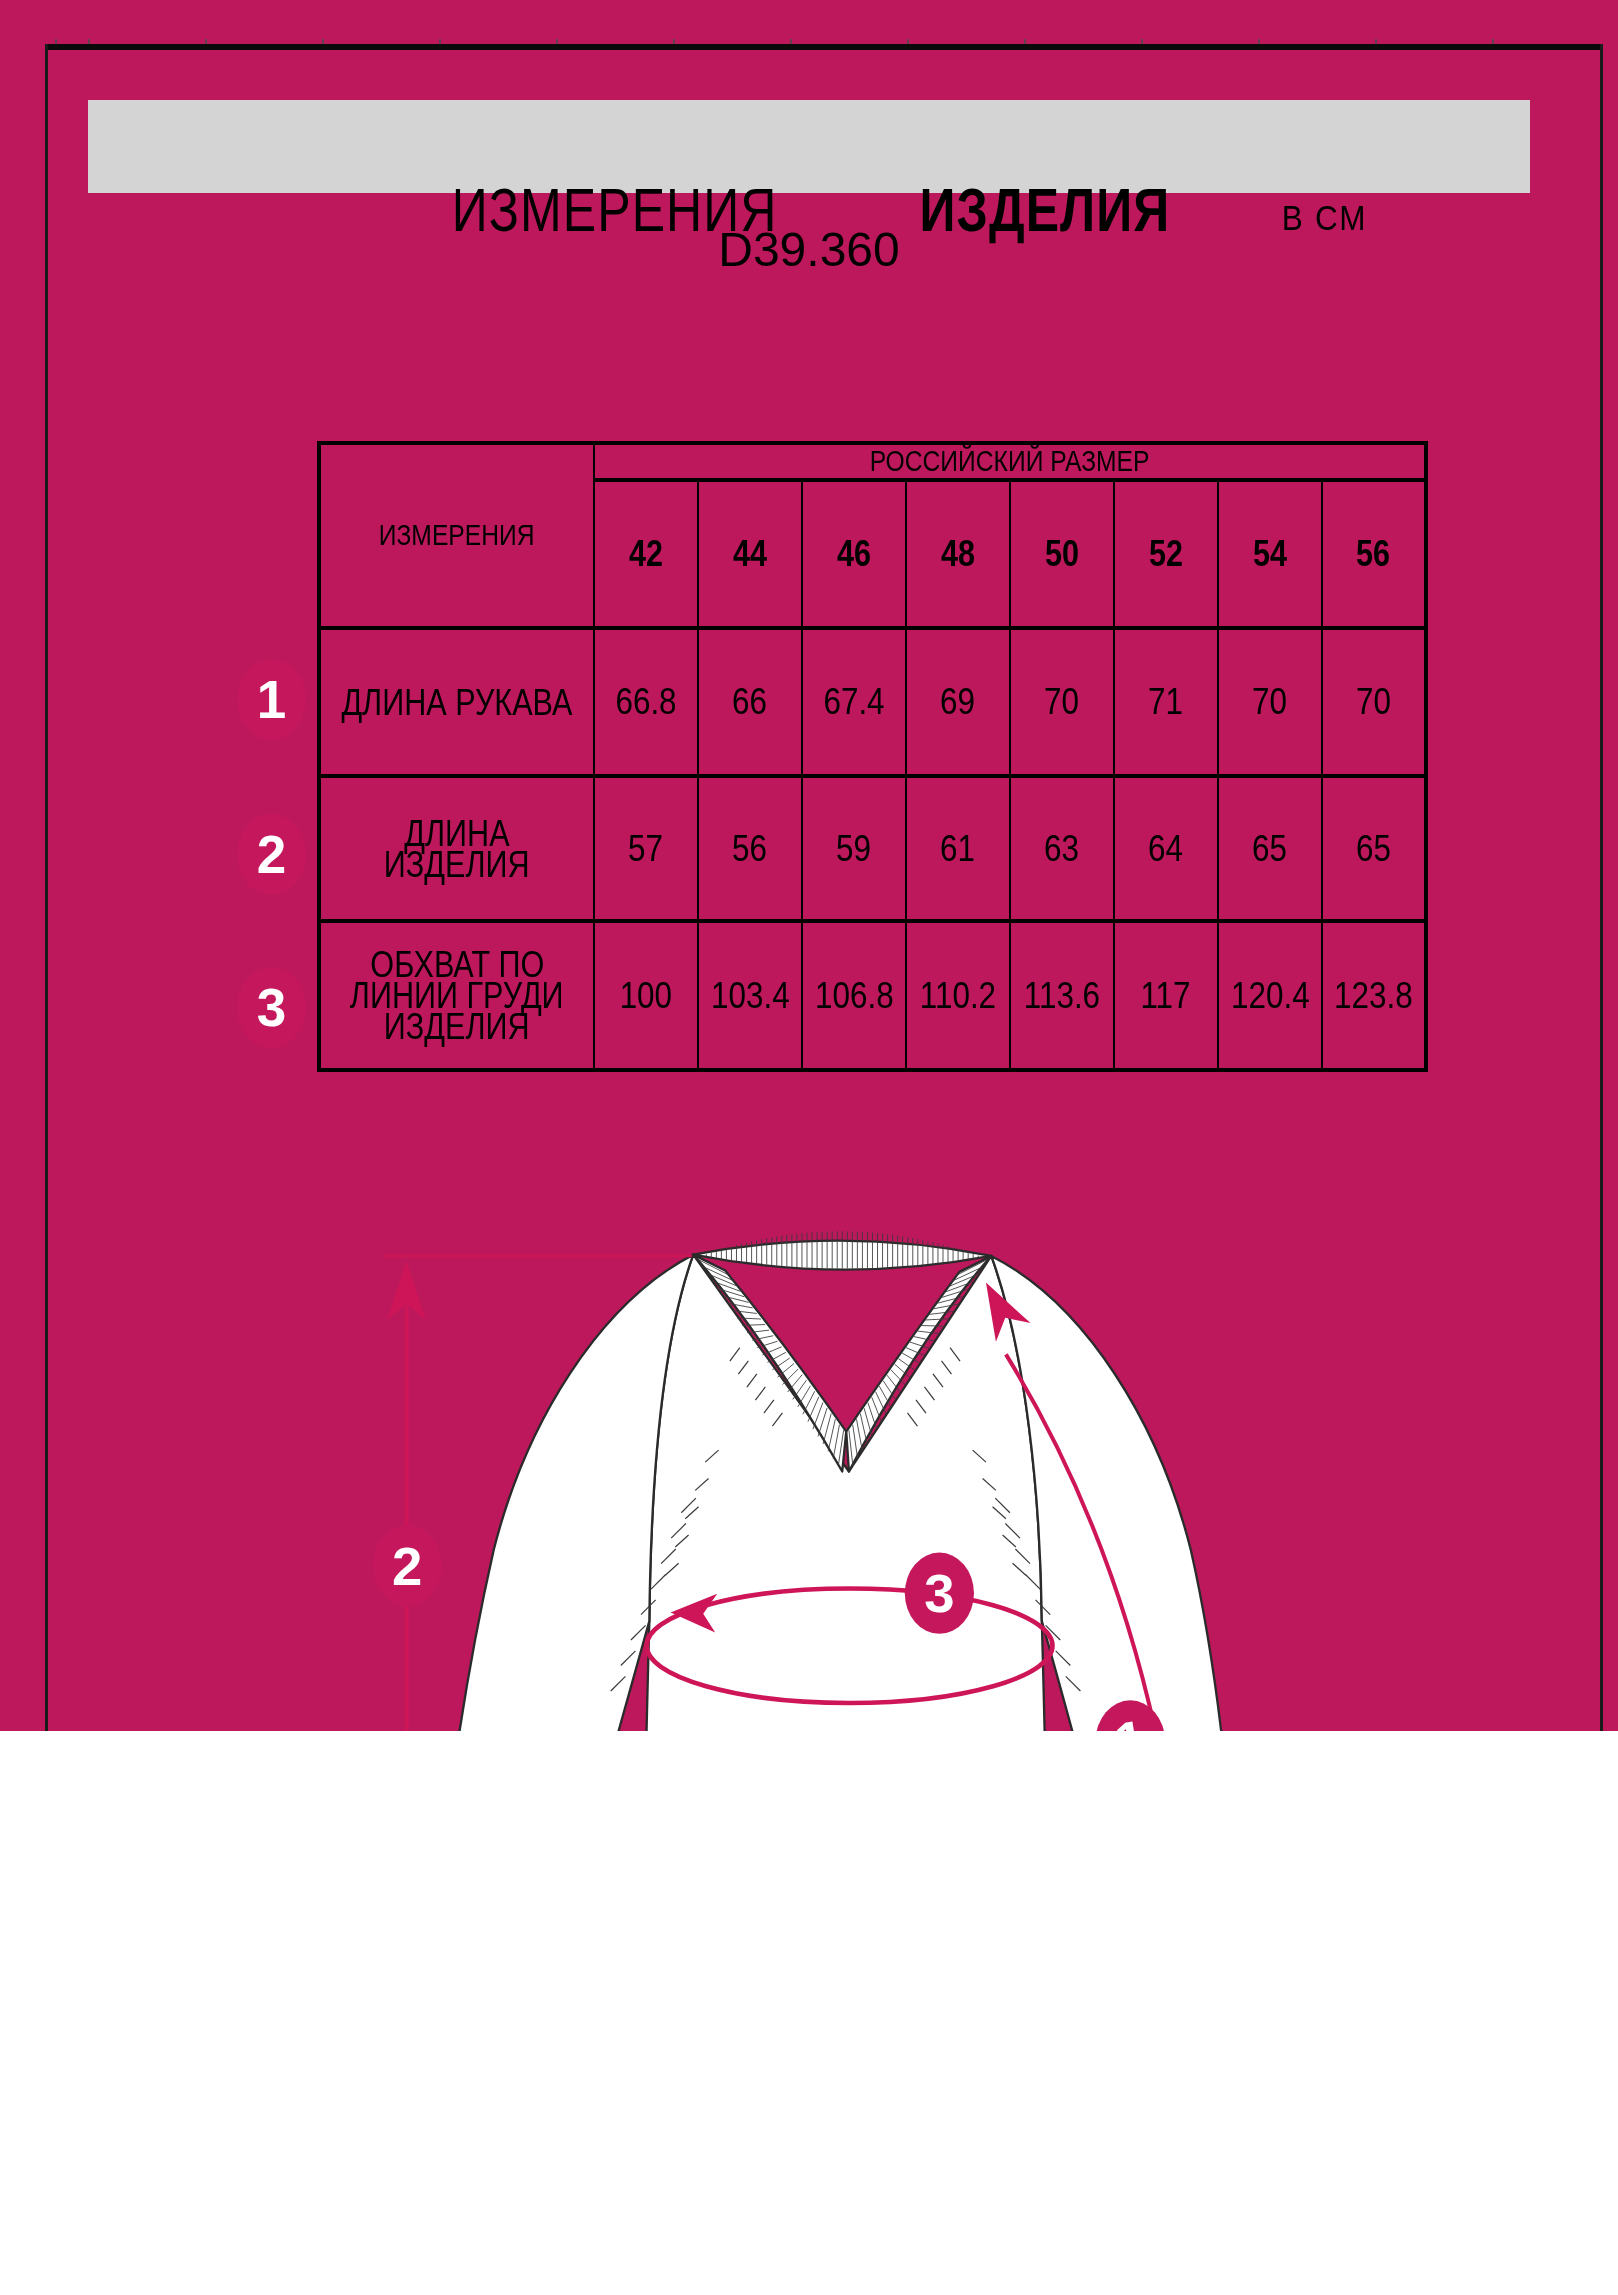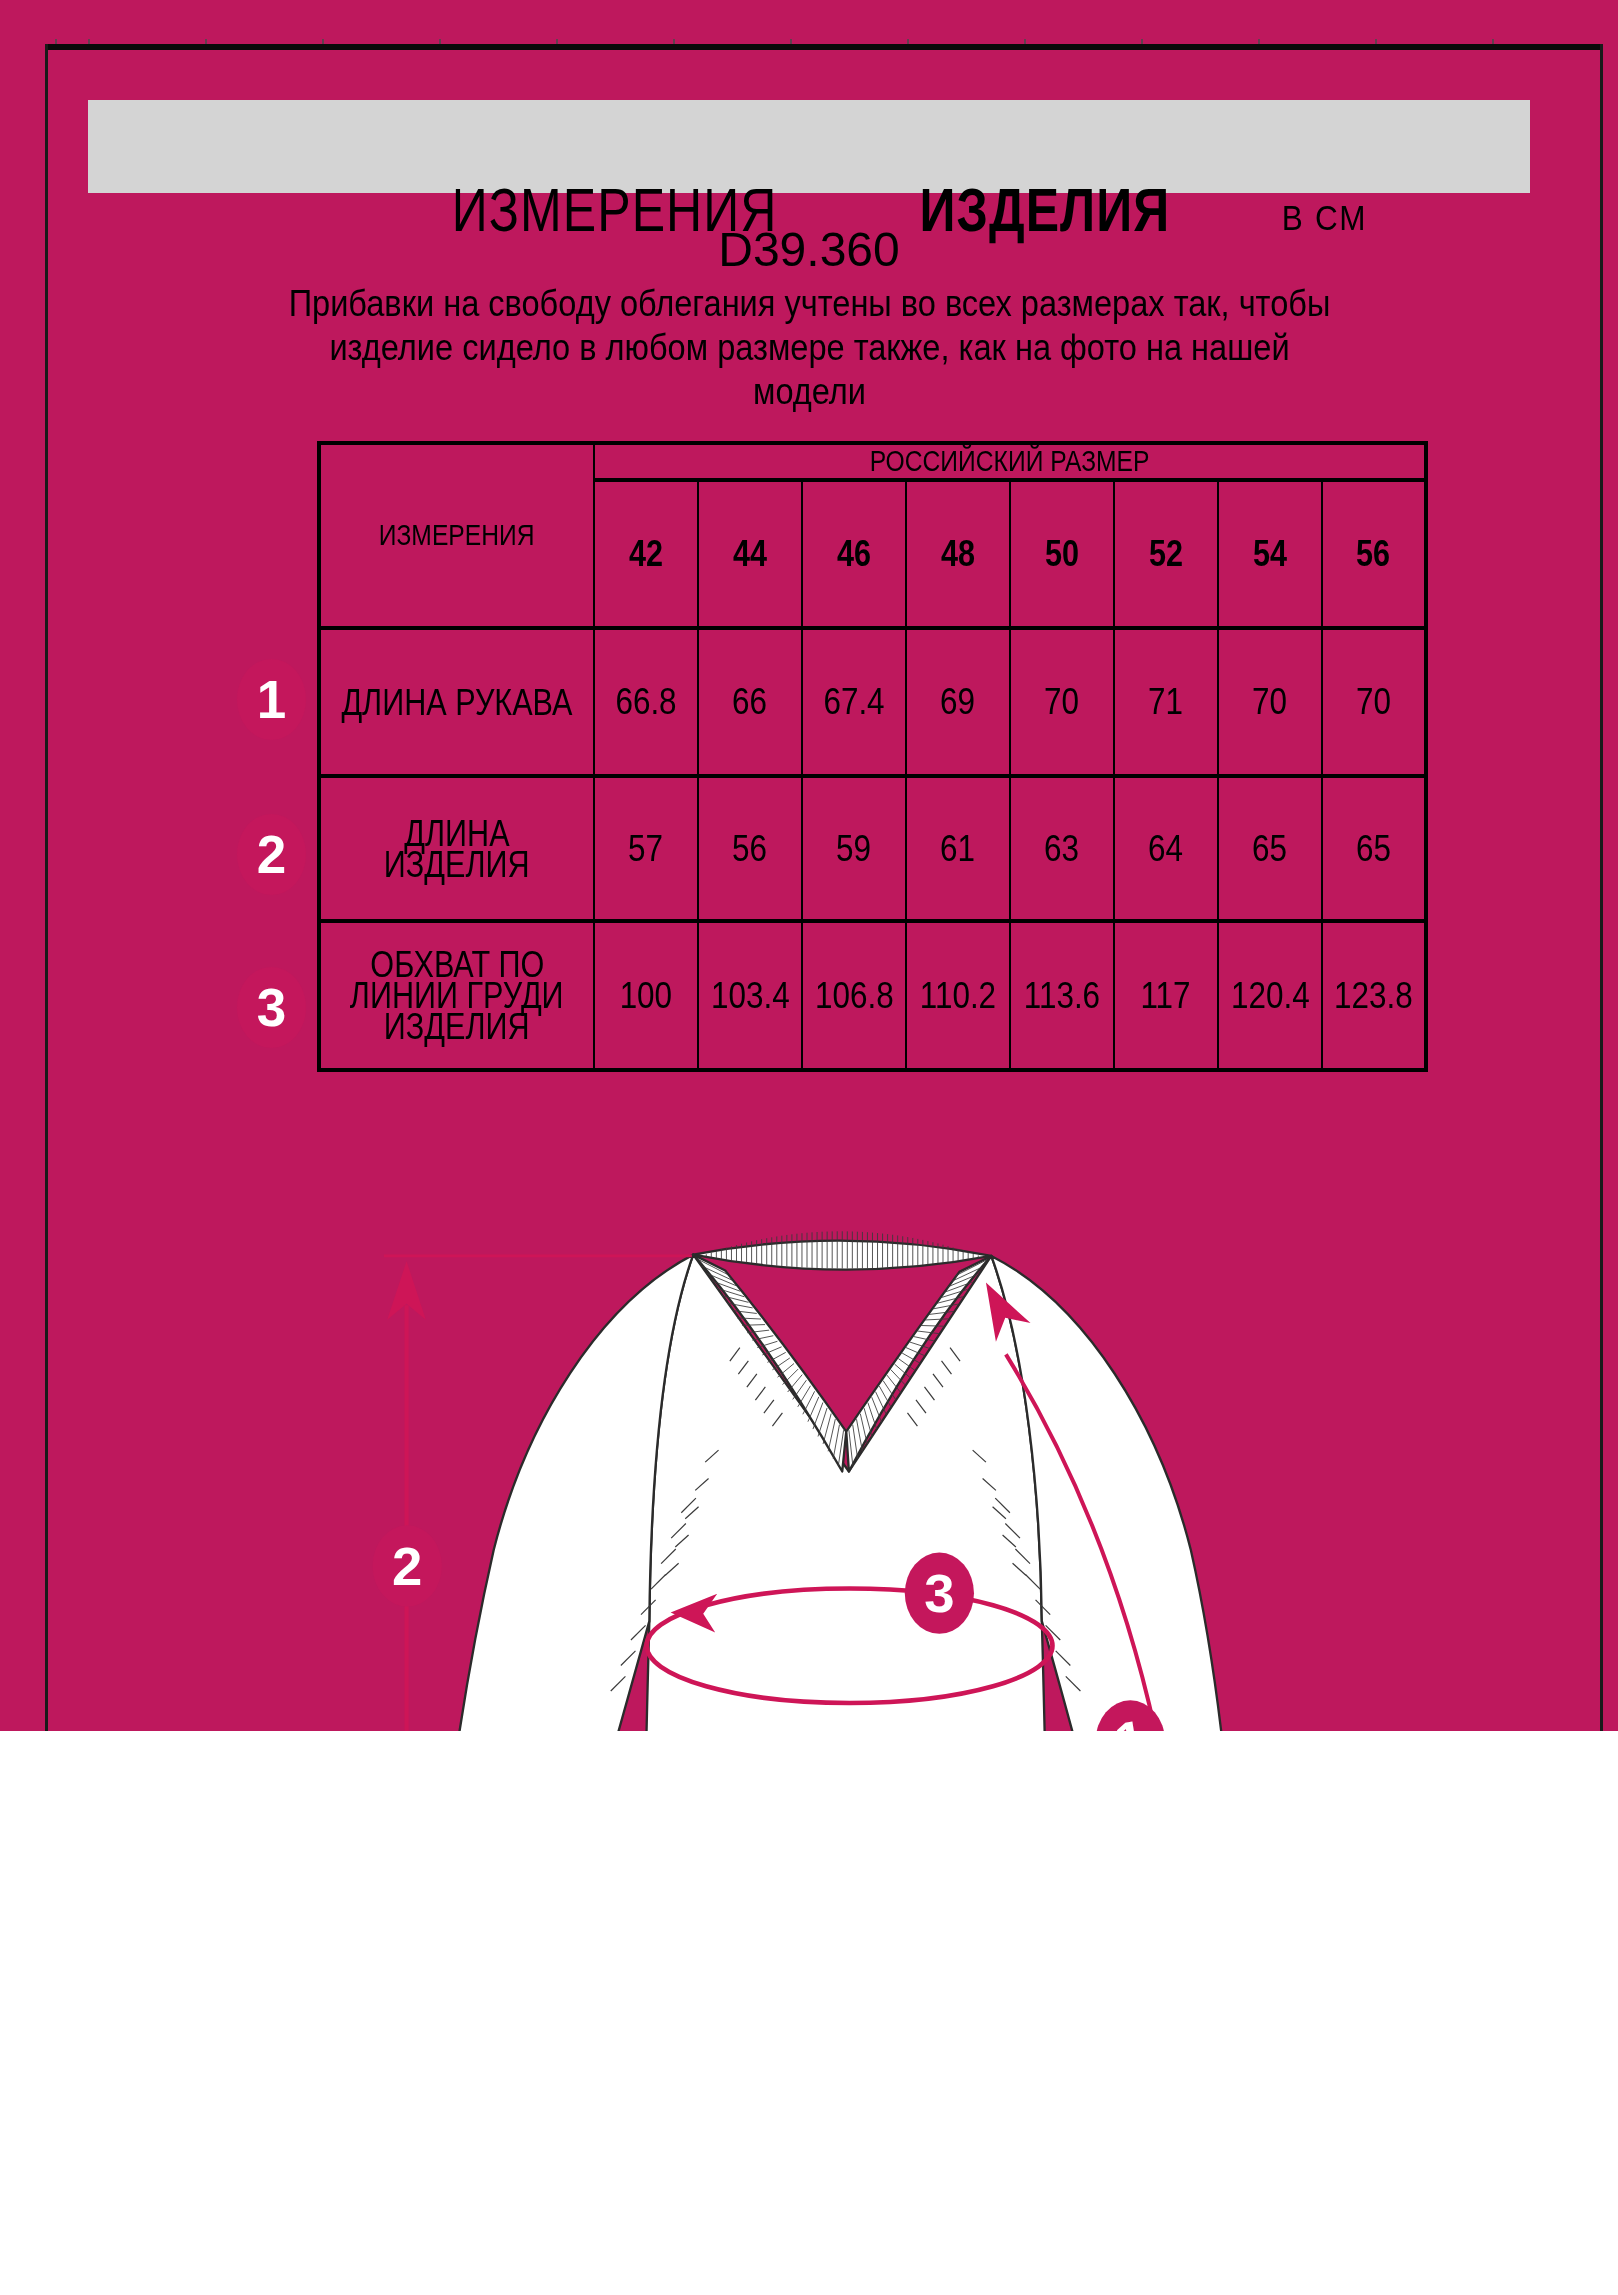--- a/index.html
+++ b/index.html
@@ -63,25 +63,20 @@
 
   <div class="banner">
     <div class="banner-inner">
       <span class="title-reg">ИЗМЕРЕНИЯ</span>
       <span class="title-bold">ИЗДЕЛИЯ</span>
       <span class="title-units">В СМ</span>
     </div>
   </div>
 
   <div class="code">D39.360</div>
-  <div class="intro">
-    <div>Прибавки на свободу облегания учтены во всех размерах так, чтобы</div>
-    <div>изделие сидело в любом размере также, как на фото на нашей</div>
-    <div>модели</div>
-  </div>
 
   <div class="tbl-wrap">
     <table>
       <colgroup>
         <col style="width:218px">
         <col style="width:104px">
           <col style="width:104px">
           <col style="width:104px">
           <col style="width:104px">
         <col style="width:104px">

